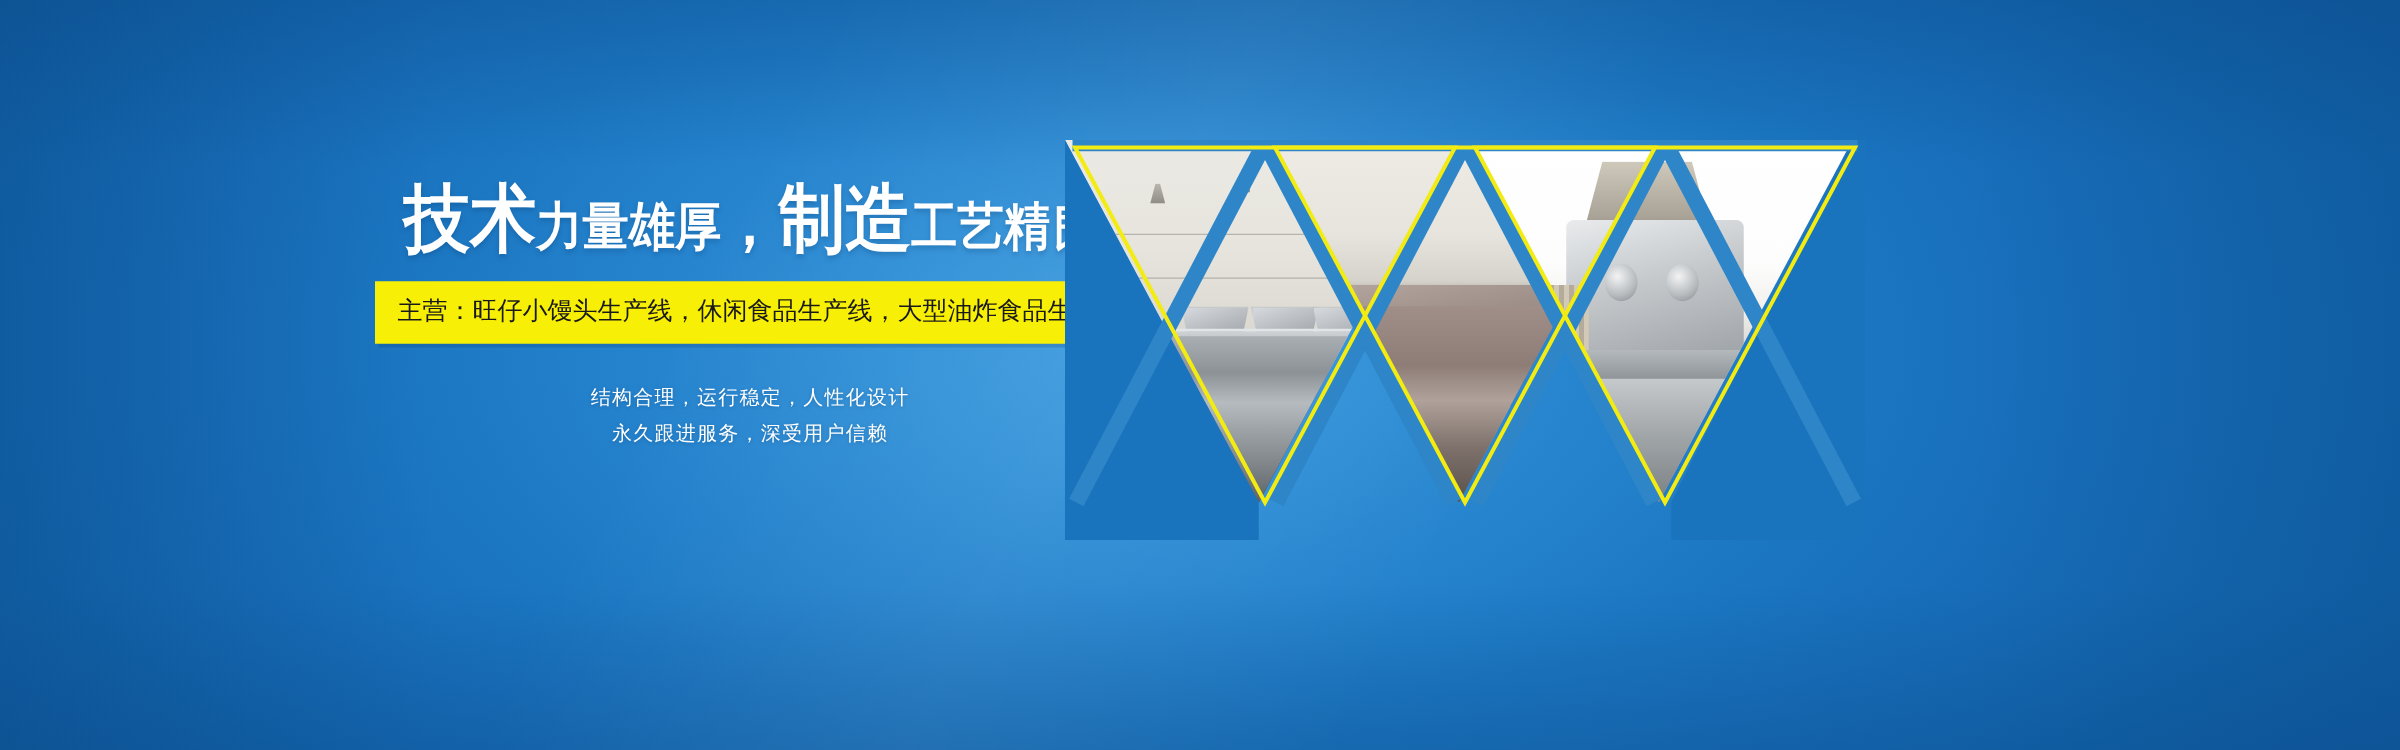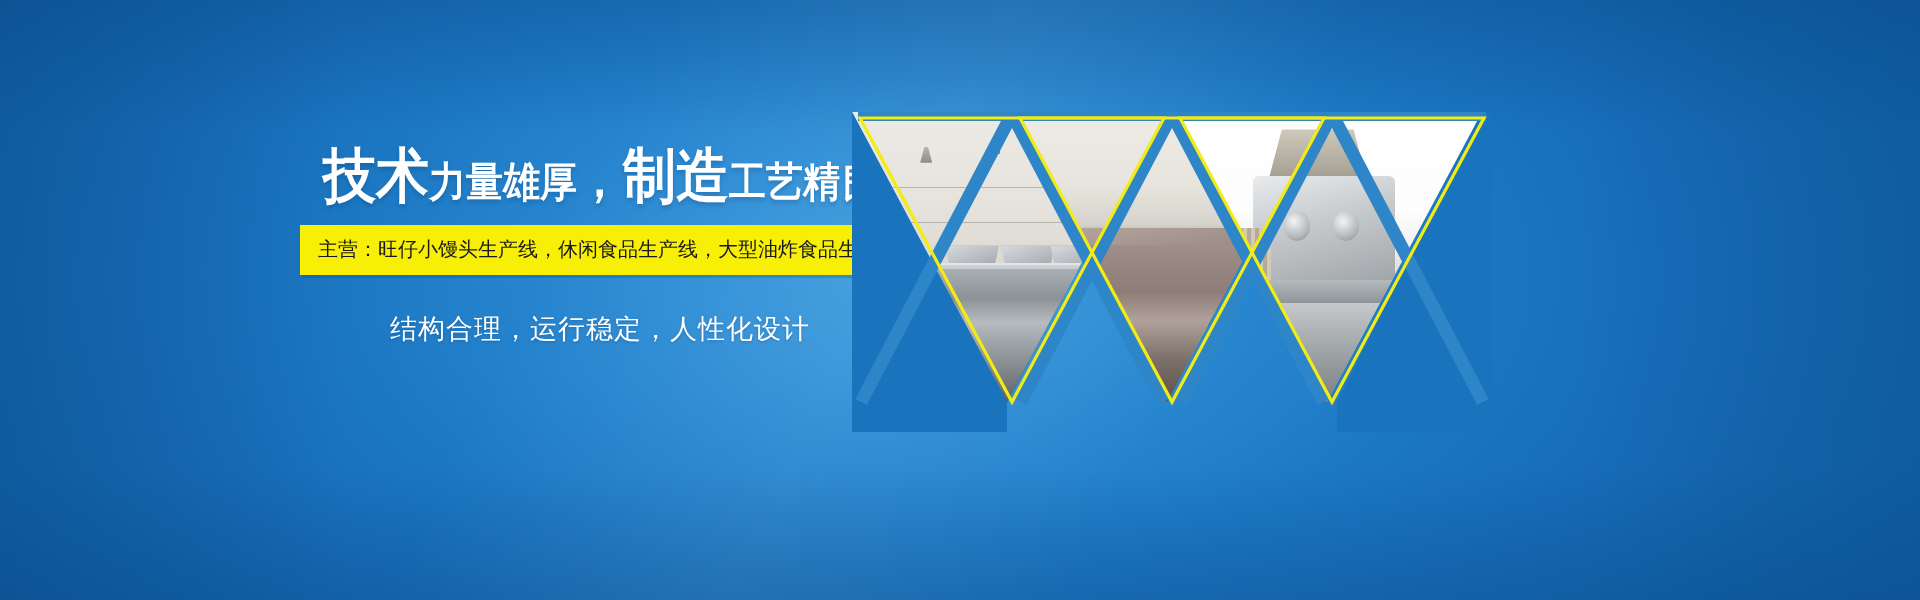--- a/index.html
+++ b/index.html
@@ -99,21 +99,21 @@
     box-shadow: 3px 3px 0 rgba(0,40,85,0.16);
   }
   .yellow-band .bl {
     display: block;
     white-space: nowrap;
   }
 
   .tagline {
     margin-top: 30px;
     color: #ffffff;
-    font-size: 27px;
+    font-size: 16px;
     line-height: 1.78;
     letter-spacing: 1px;
     text-align: center;
     text-shadow: 0 1px 3px rgba(0,45,90,0.28);
   }
   .tagline .tl {
     display: block;
     white-space: nowrap;
   }
 
@@ -275,20 +275,21 @@
   <div class="text-col">
 
     <h1 class="headline"><span class="big">技术</span><span class="small">力量雄厚</span><span class="comma">，</span><span class="big">制造</span><span class="small">工艺精良</span></h1>
 
     <div class="yellow-band">
       <span class="bl">主营：旺仔小馒头生产线，休闲食品生产线，大型油炸食品生产线，</span>
     </div>
 
     <div class="tagline">
       <span class="tl">结构合理，运行稳定，人性化设计</span>
+      <span class="tl">永久跟进服务，深受用户信赖</span>
     </div>
 
   </div>
 
   <div class="tri-cluster">
 
     <div class="tri tri-a">
       <div class="tri-img photo-room">
         <span class="lamp" style="left:22%; top:12%;"></span>
         <span class="lamp" style="left:44%; top:9%;"></span>

